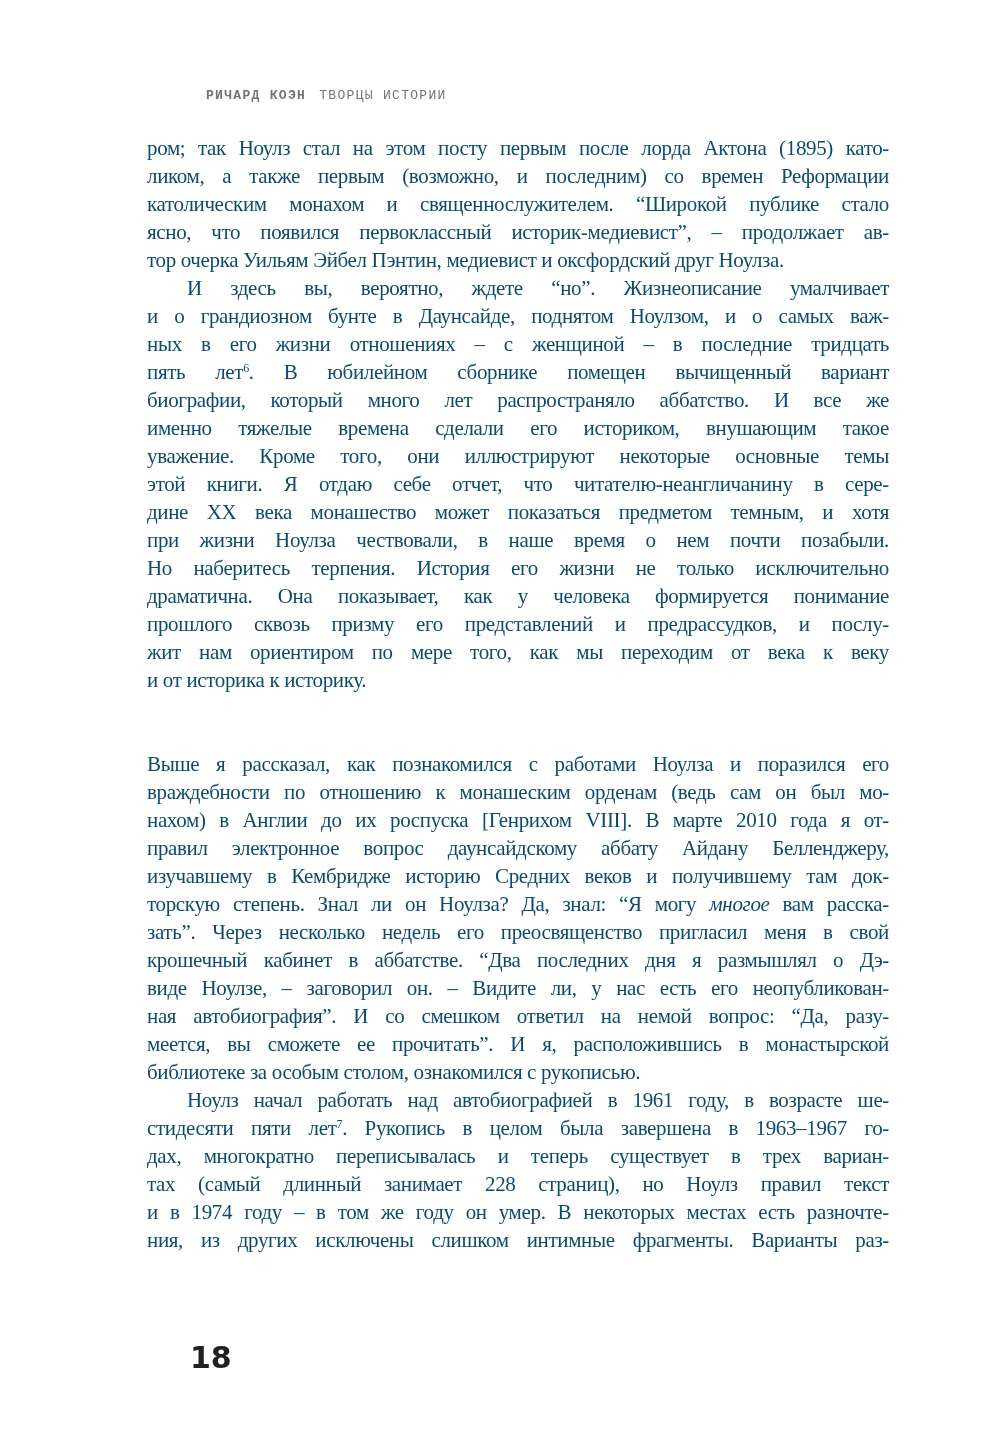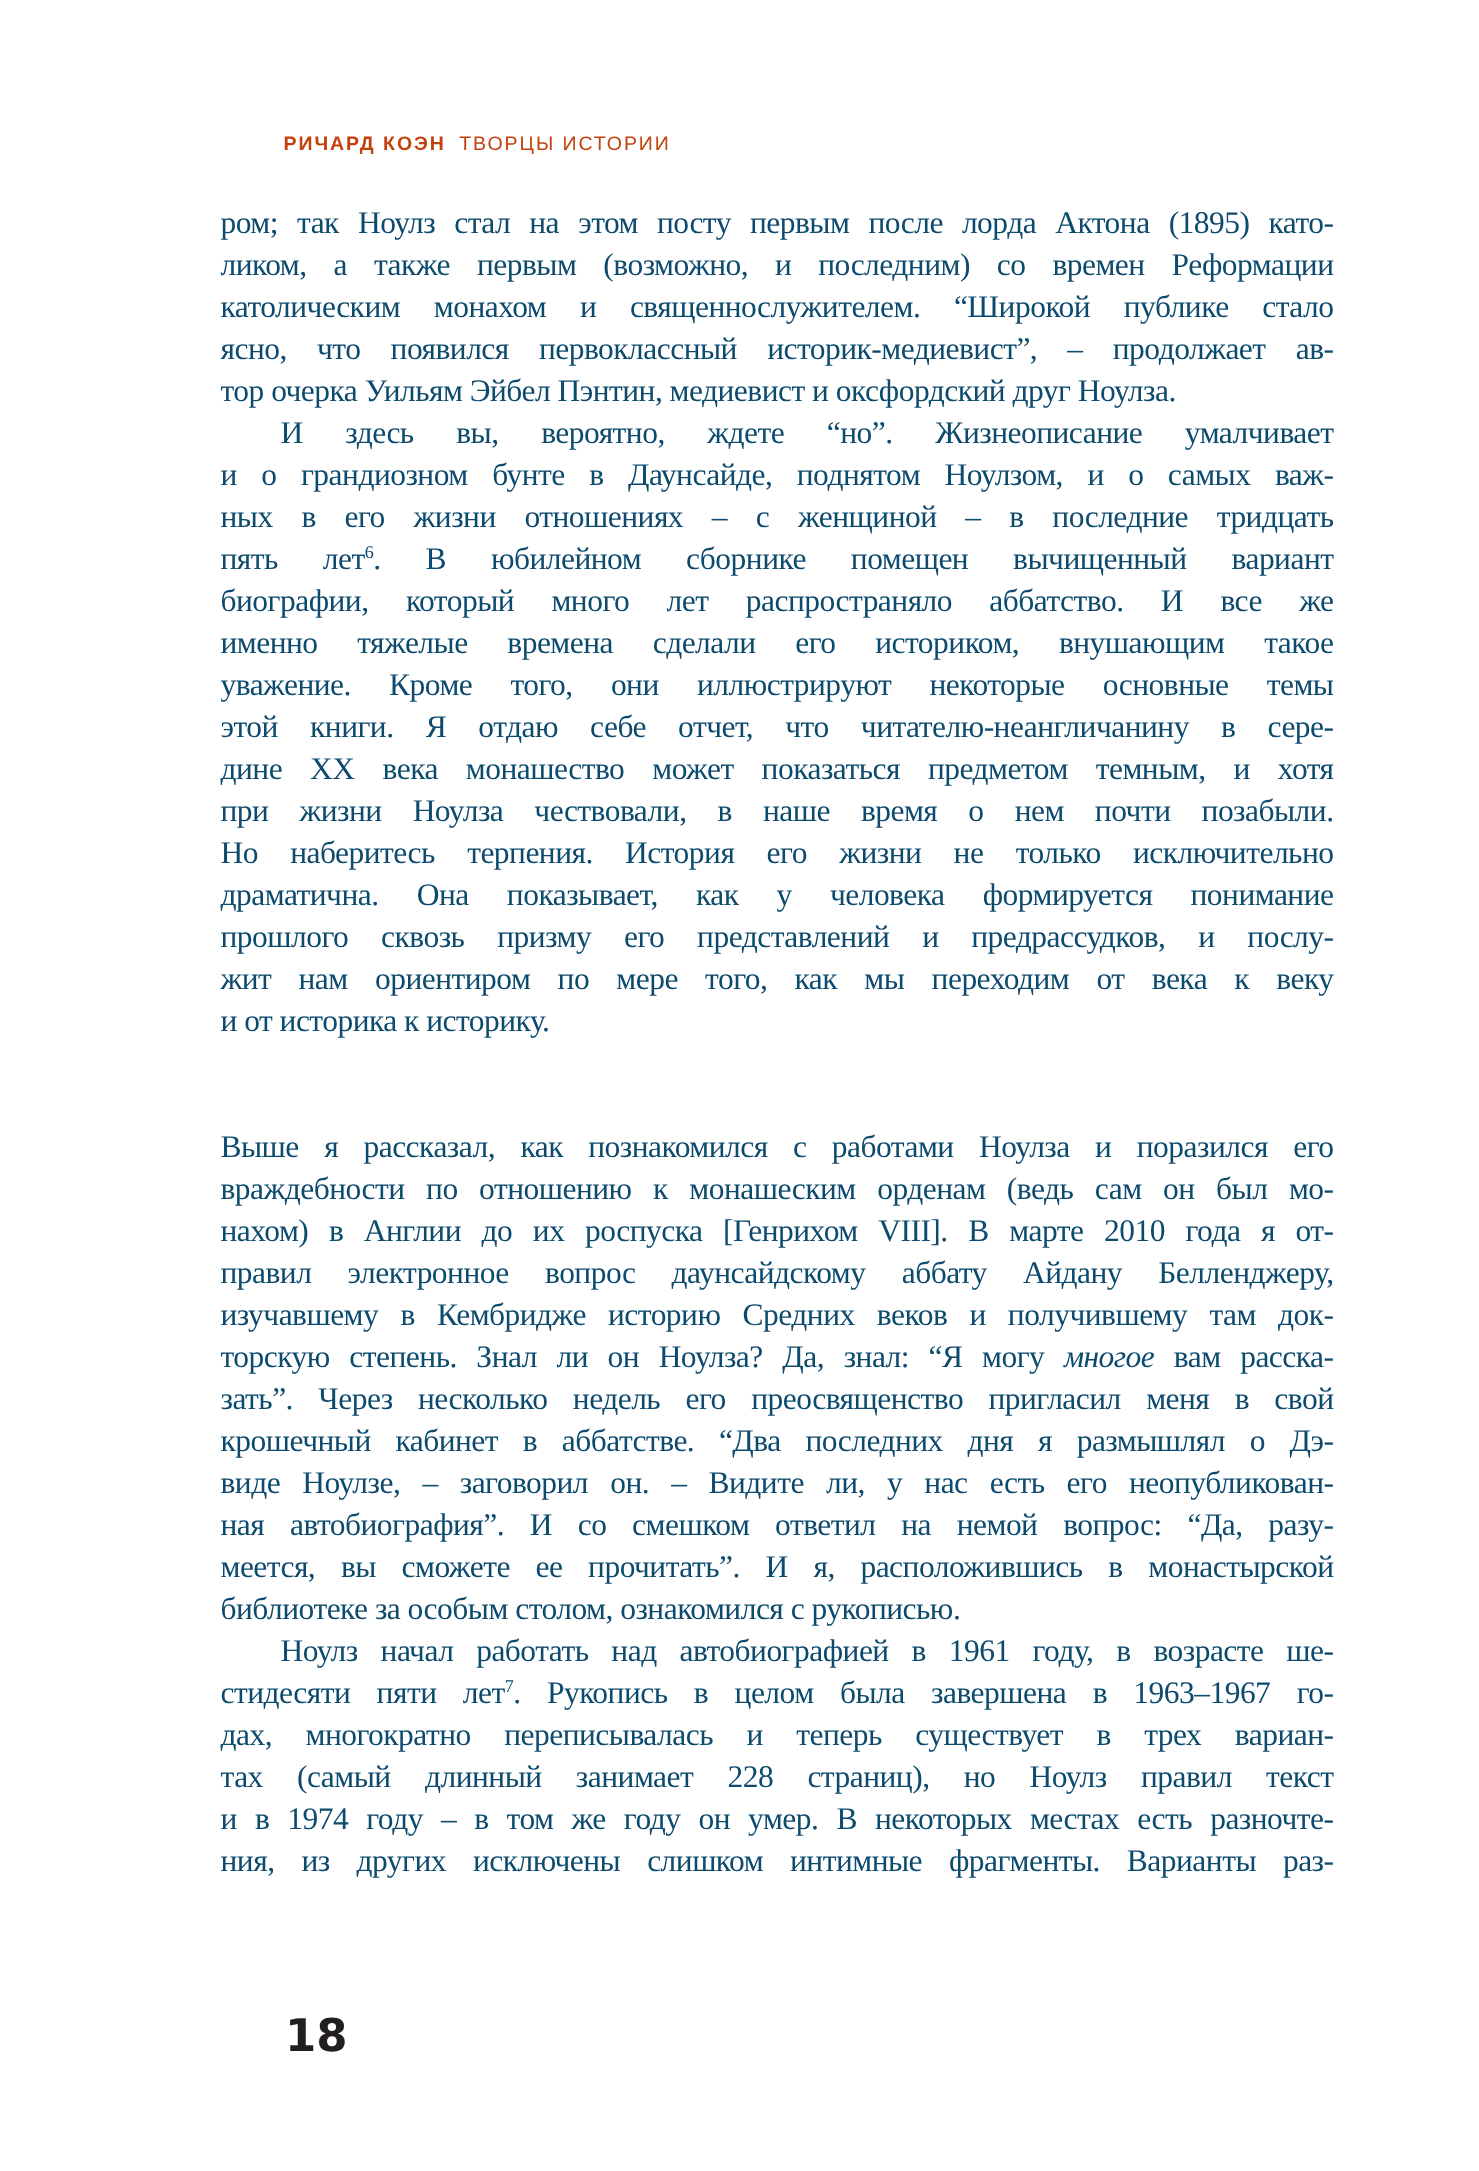--- a/index.html
+++ b/index.html
@@ -1,21 +1,21 @@
 <!DOCTYPE html>
 <html><head>
 <meta charset="utf-8">
 <style>
   html, body { margin: 0; padding: 0; background: #ffffff; }
   body { width: 986px; height: 1447px; position: relative; overflow: hidden; }
   .page { position: absolute; left: 0; top: 0; width: 986px; height: 1447px; background: #fff; }
   .running-head {
-    position: absolute; left: 189px; top: 88px;
-    font-family: Liberation Sans, sans-serif; font-size: 13px; letter-spacing: 1.3px;
-    color: #c2410c; white-space: nowrap;
+    position: absolute; left: 206px; top: 88px;
+    font-family: Liberation Mono, monospace; font-size: 13px; letter-spacing: 1.3px;
+    color: #737373; white-space: nowrap;
   }
   .running-head .author { font-weight: bold; }
   .running-head .title { font-weight: normal; margin-left: 4px; }
   .line {
     position: absolute; left: 147px; width: 742px;
     font-family: Liberation Serif, serif;
     font-size: 21px; line-height: 28px; color: #0c4a6e;
     white-space: nowrap; text-align: justify; text-align-last: justify;
     letter-spacing: -0.35px;
   }

